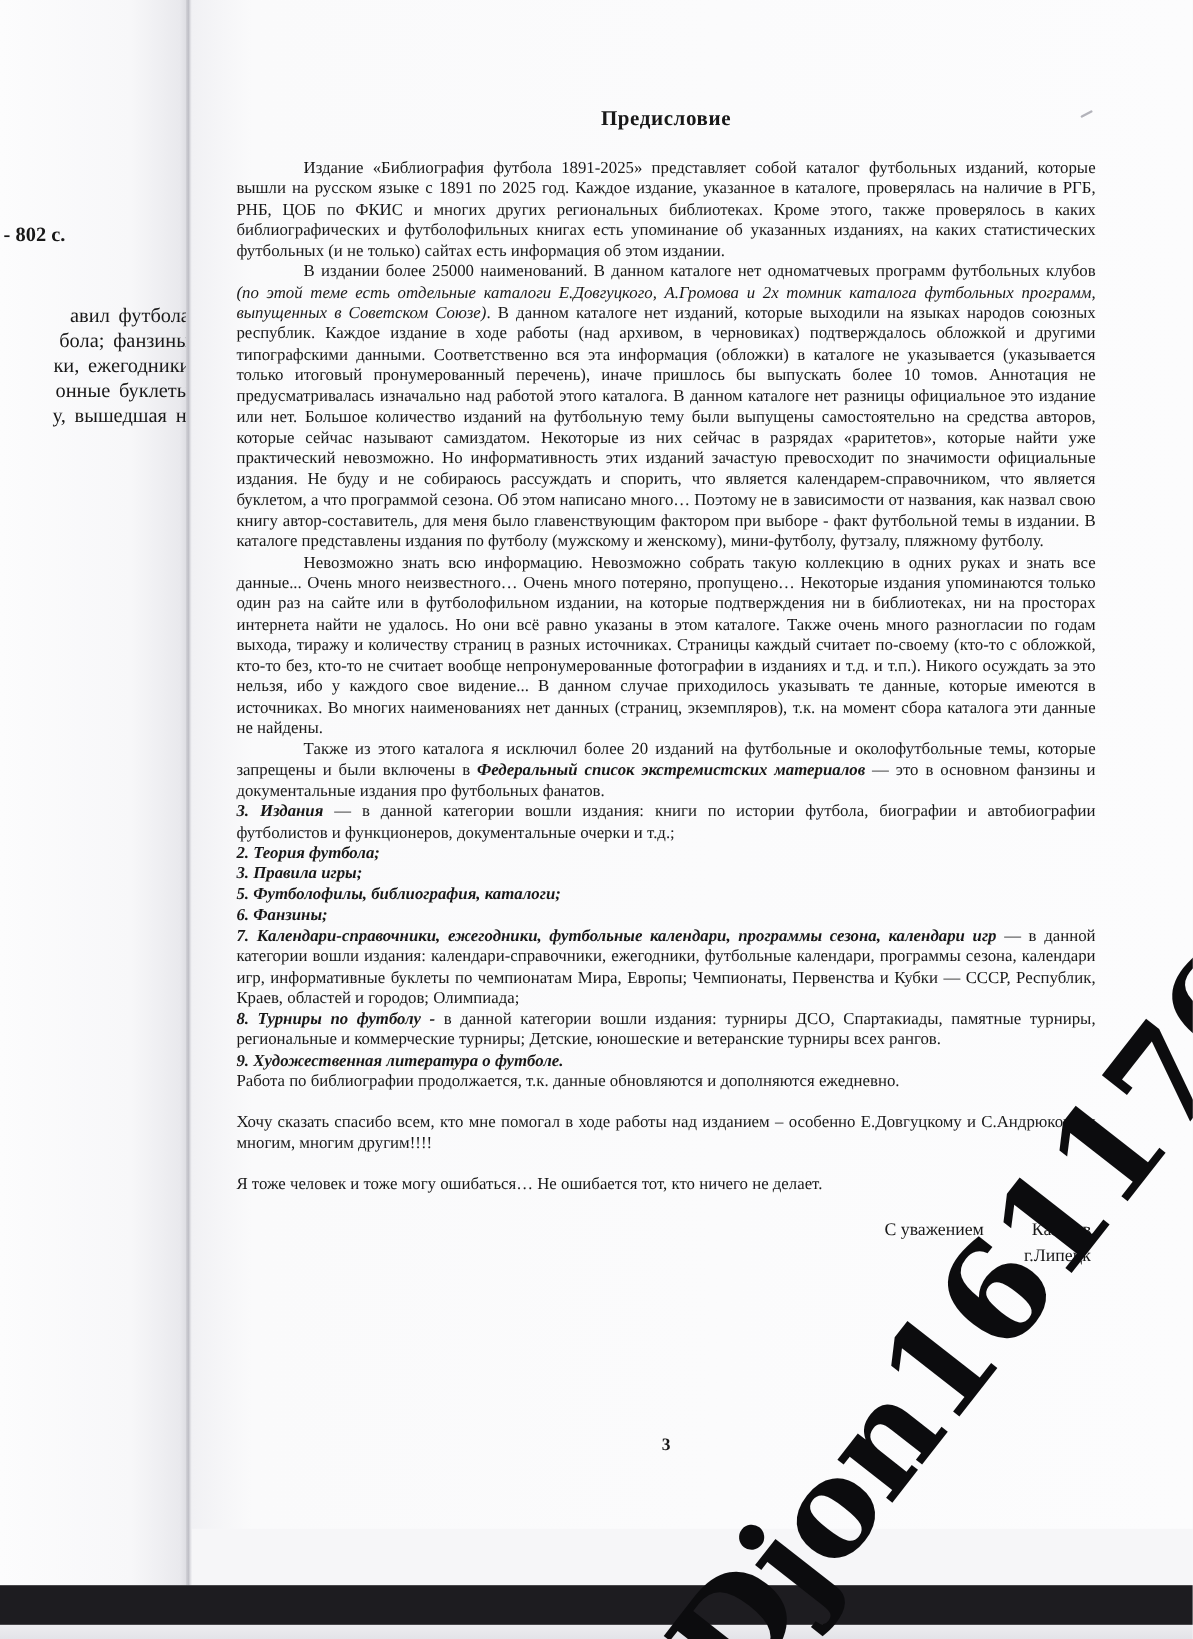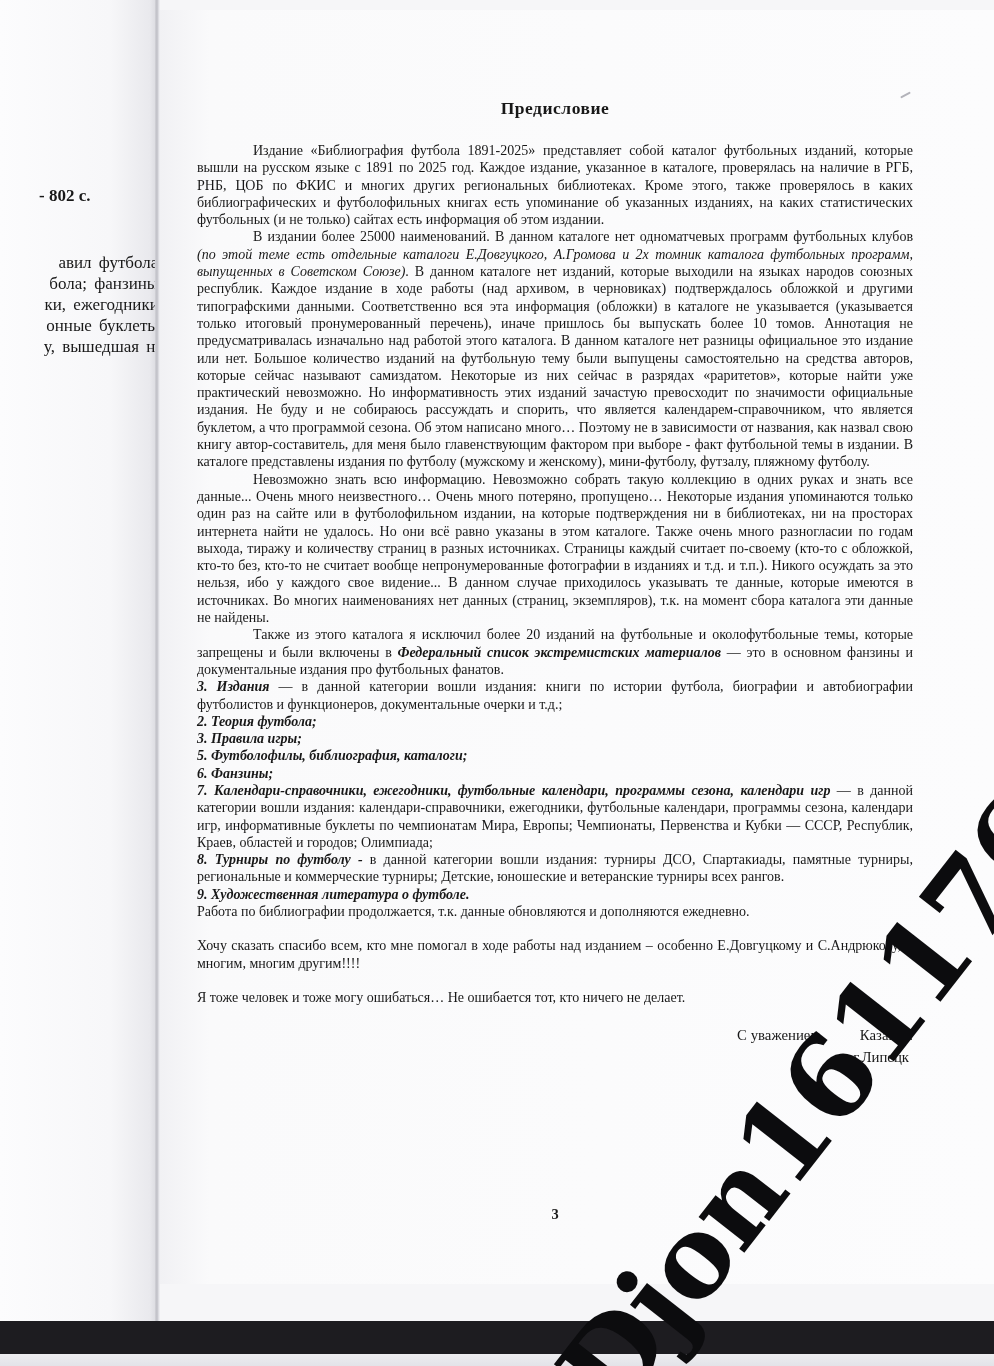--- a/index.html
+++ b/index.html
@@ -13,21 +13,21 @@
   
   .left-page{
     position:absolute;left:0;top:0;width:156px;height:1321px;
     background:linear-gradient(90deg,#fcfcfd 0%,#f7f7f9 70%,#e9e9ed 96%,#dcdce1 100%);
   }
   .spine{
     position:absolute;left:155px;top:0;width:5px;height:1321px;
     background:linear-gradient(90deg,#d2d2d7 0%,#bfbfc6 40%,#e6e6ea 80%,#f3f3f6 100%);
   }
   .right-page{
-    position:absolute;left:160px;top:10px;width:834px;height:1274px;
+    position:absolute;left:160px;top:0;width:834px;height:1274px;
     background:linear-gradient(90deg,#f1f1f4 0%,#fafafb 6%,#fcfcfd 100%);
   }
   .content{position:absolute;left:37px;top:0;width:716px;}
   h1.doc-title{
     margin:88px 0 24px 0;text-align:center;
     font-size:17.5px;font-weight:bold;letter-spacing:.5px;line-height:20px;
   }
   .para{font-size:14px;line-height:17.3px;text-align:justify;margin:0;}
   .para.indent{text-indent:56px;}
   .para.gap2{margin-top:17px;}
@@ -36,21 +36,21 @@
   .signature{margin-top:18px;text-align:right;font-size:14.8px;line-height:22px;}
   .sig-gap{display:inline-block;width:40px;}
   .sig-city{padding-right:4px;}
   .page-number{
     position:absolute;left:37px;top:1196px;width:716px;
     text-align:center;font-size:14.5px;font-weight:bold;
   }
   
   .frag-header{
     position:absolute;left:3px;top:186px;
-    font-size:17px;font-weight:bold;white-space:nowrap;margin-left:36px;
+    font-size:17px;font-weight:bold;white-space:nowrap;
   }
   .frag{
     position:absolute;left:0;width:163px;text-align:right;
     font-size:17px;word-spacing:3px;white-space:nowrap;overflow:visible;
   }
   .f0{top:253px;} .f1{top:274px;} .f2{top:295px;} .f3{top:316px;} .f4{top:337px;}
   
   .watermark{
     position:absolute;left:812px;top:1102px;
     transform:translate(-50%,-50%) rotate(-52deg);

